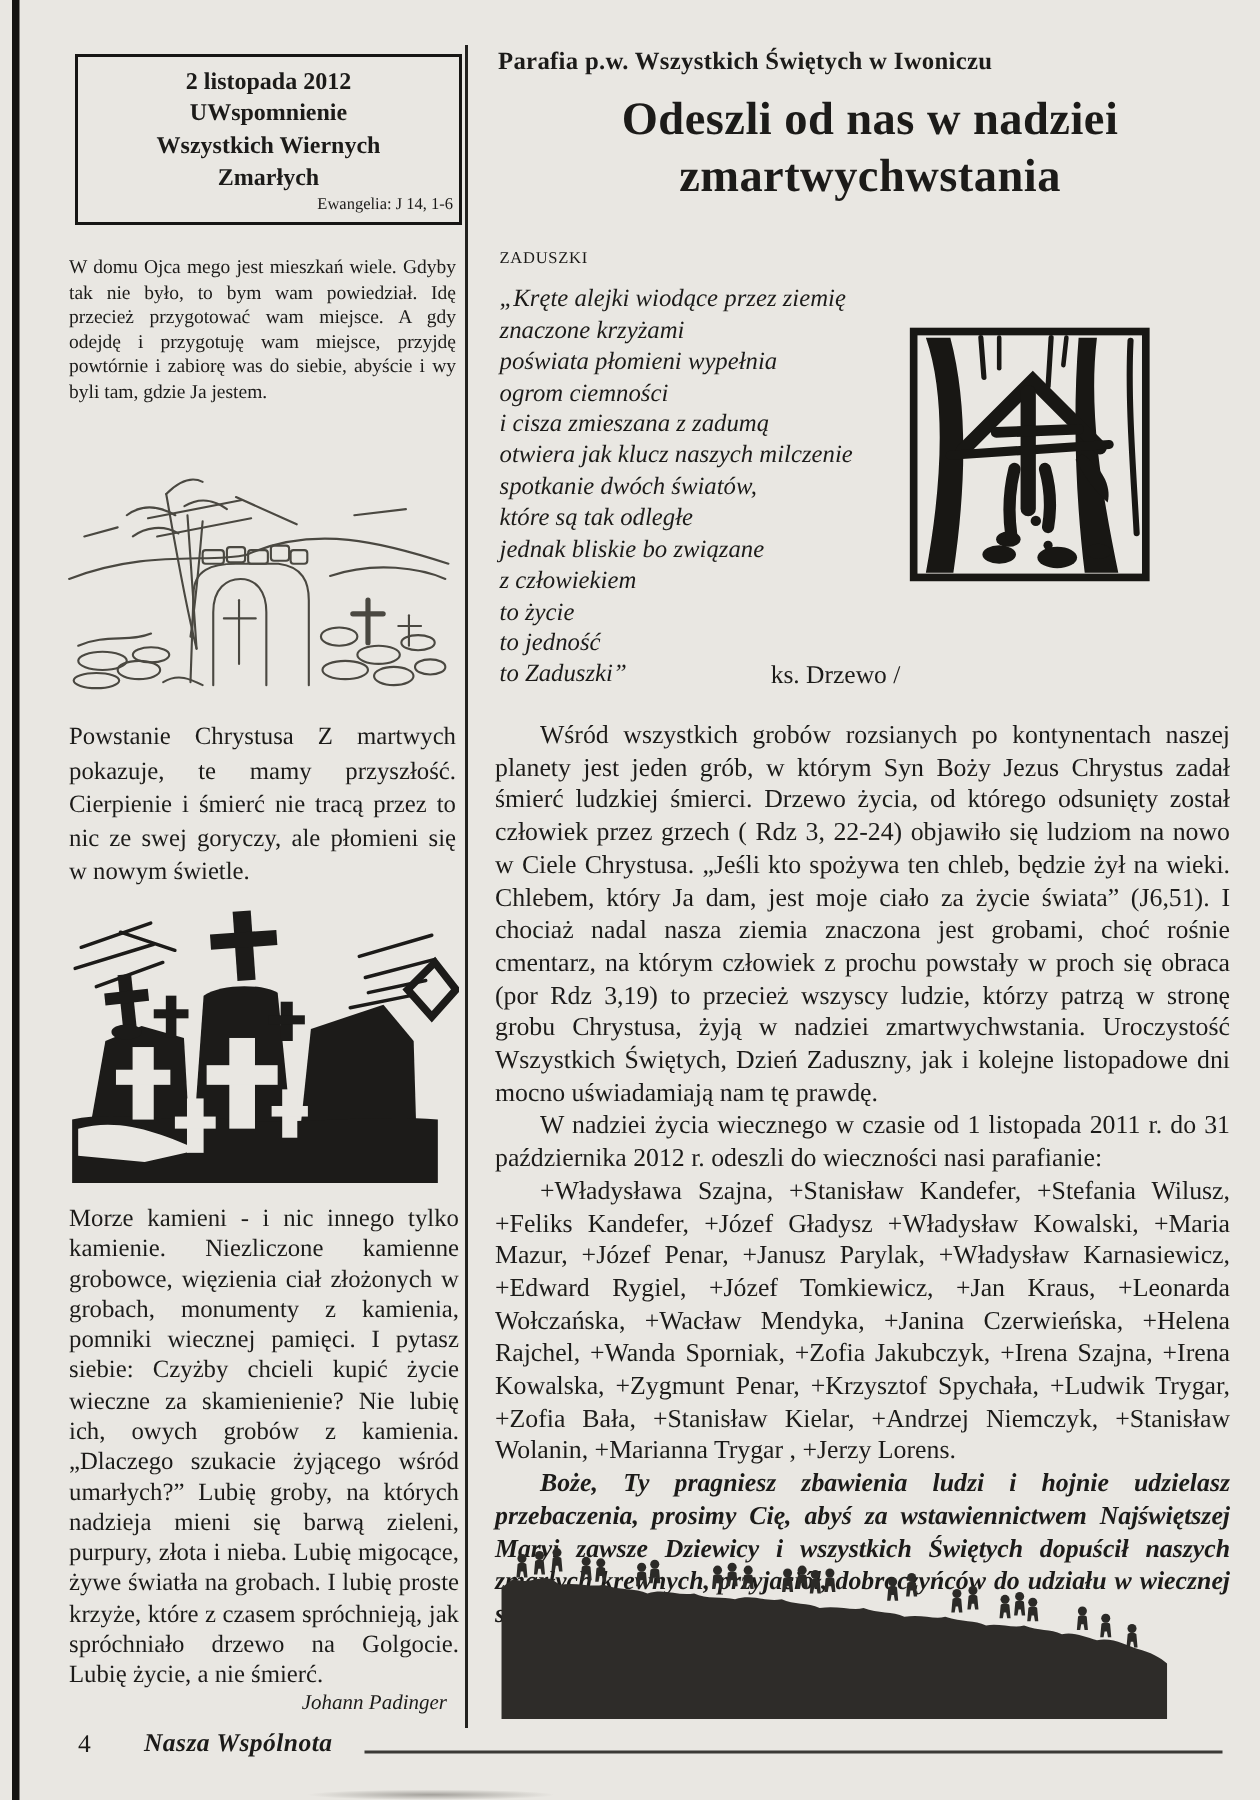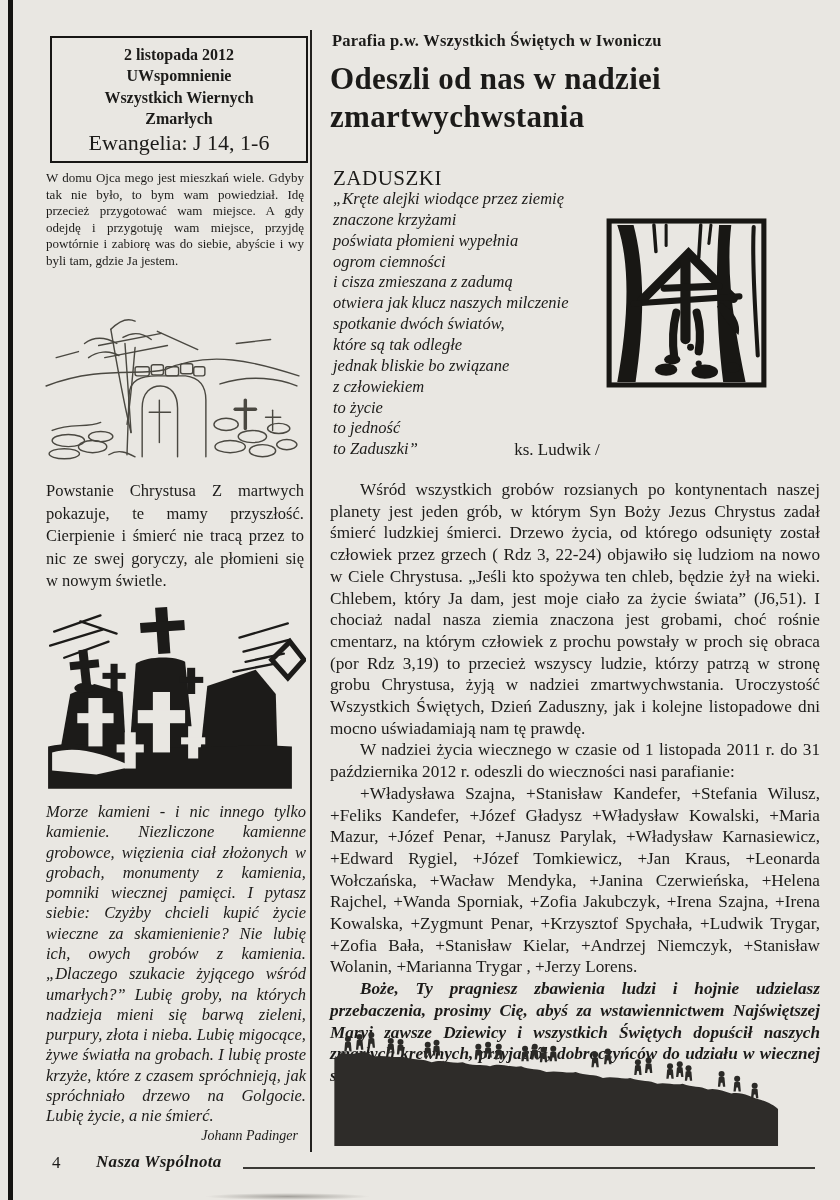--- a/index.html
+++ b/index.html
@@ -20,43 +20,44 @@
   .scan-smudge{left:205px;top:1193px;width:165px;height:7px;border-radius:50%;
     background:radial-gradient(closest-side,#6b6862,rgba(233,231,226,0));opacity:.55;}
   
   .col-divider{left:310px;top:30px;width:2px;height:1122px;background:#23221f;}
   
   .info-box{
     left:50px;top:36px;width:246px;border:2px solid #171614;
     text-align:center;padding:6px 4px 5px 4px;background:transparent;
   }
   .info-box .box-title{font-weight:bold;font-size:16px;line-height:1.33;}
-  .info-box .box-gospel{font-size:22px;line-height:1.2;margin-top:1px;}
+  .info-box .box-gospel{font-size:11px;line-height:1.2;margin-top:1px;text-align:right;}
   .gospel-text{
     left:46px;top:170px;width:258px;font-weight:normal;font-size:13px;
     line-height:1.27;text-align:justify;
   }
   .chapel-art{left:38px;top:303px;width:268px;height:172px;color:#4a4841;}
   .para-resurrection{
     left:46px;top:480px;width:258px;font-size:16.5px;line-height:1.37;text-align:justify;
   }
   .crosses-art{left:36px;top:593px;width:270px;height:202px;color:var(--ink);}
   .para-stones{
-    left:46px;top:802px;width:260px;font-size:16.5px;line-height:1.23;text-align:justify;font-style:italic;
+    left:46px;top:802px;width:260px;font-size:16.5px;line-height:1.23;text-align:justify;
   }
   .left-signature{
     left:46px;top:1128px;width:252px;text-align:right;font-style:italic;font-size:14px;
   }
   
   .parish-header{left:332px;top:31px;width:490px;font-weight:bold;font-size:16.5px;letter-spacing:.2px;}
   .article-title{
     left:330px;top:60px;width:500px;font-weight:bold;font-size:31px;line-height:1.23;
     letter-spacing:.3px;
-  }
-  .poem-heading{left:333px;top:166px;font-size:21px;letter-spacing:.5px;}
+    text-align:center;
+  }
+  .poem-heading{left:333px;top:166px;font-size:11px;letter-spacing:.5px;}
   .poem-body{
     left:333px;top:189px;width:290px;font-style:italic;font-size:16.5px;line-height:1.265;
   }
   .zaduszki-art{left:603px;top:213px;width:168px;height:182px;color:#181714;}
   .poem-author{left:472px;top:440px;width:170px;text-align:center;font-size:17px;}
   .article-body{
     left:330px;top:479px;width:490px;font-size:17.2px;line-height:1.262;text-align:justify;
   }
   .article-body p{margin:0;text-indent:30px;}
   .prayer{font-weight:bold;font-style:italic;}
@@ -230,21 +231,21 @@
       <path d="M38,84 L84,38 L128,82" stroke-width="9"></path>
       <path d="M30,87 L134,80" stroke-width="6"></path>
       <path d="M81,46 L81,122" stroke-width="10"></path>
       <path d="M60,72 L114,70" stroke-width="7"></path>
       <path d="M72,96 C68,112 68,126 70,140" stroke-width="8"></path>
       <path d="M92,96 C96,110 96,122 94,134" stroke-width="8"></path>
     </g>
   </svg>
 </div>
 
-<div class="abs poem-author">ks. Ludwik /</div>
+<div class="abs poem-author">ks. Drzewo /</div>
 
 <div class="abs article-body">
   <p>Wśród wszystkich grobów rozsianych po kontynentach naszej planety jest jeden grób, w którym Syn Boży Jezus Chrystus zadał śmierć ludzkiej śmierci. Drzewo życia, od którego odsunięty został człowiek przez grzech ( Rdz 3, 22-24) objawiło się ludziom na nowo w Ciele Chrystusa.  „Jeśli kto spożywa ten chleb, będzie żył na wieki. Chlebem, który Ja dam, jest moje ciało za życie świata” (J6,51). I chociaż nadal nasza ziemia znaczona jest grobami, choć rośnie cmentarz, na którym człowiek z prochu powstały w proch się obraca (por Rdz 3,19) to przecież wszyscy ludzie, którzy patrzą w stronę grobu Chrystusa, żyją w nadziei zmartwychwstania. Uroczystość Wszystkich Świętych, Dzień Zaduszny, jak  i kolejne listopadowe dni mocno uświadamiają nam tę prawdę.</p>
   <p>W  nadziei życia wiecznego w czasie od 1 listopada 2011 r. do 31 października 2012 r. odeszli do  wieczności nasi  parafianie:</p>
   <p>+Władysława Szajna, +Stanisław Kandefer, +Stefania Wilusz, +Feliks Kandefer, +Józef Gładysz +Władysław Kowalski, +Maria Mazur, +Józef Penar, +Janusz Parylak, +Władysław Karnasiewicz, +Edward Rygiel, +Józef Tomkiewicz, +Jan Kraus, +Leonarda Wołczańska, +Wacław Mendyka, +Janina Czerwieńska, +Helena Rajchel, +Wanda Sporniak, +Zofia Jakubczyk, +Irena Szajna, +Irena Kowalska, +Zygmunt Penar, +Krzysztof Spychała, +Ludwik Trygar, +Zofia Bała, +Stanisław Kielar, +Andrzej Niemczyk, +Stanisław Wolanin, +Marianna Trygar , +Jerzy Lorens.</p>
   <p class="prayer">Boże, Ty pragniesz zbawienia ludzi i hojnie udzielasz przebaczenia, prosimy Cię, abyś za wstawiennictwem Najświętszej Maryi zawsze Dziewicy i wszystkich Świętych dopuścił naszych zmarłych krewnych, przyjaciół, dobroczyńców do udziału w wiecznej szczęśliwości.  Amen</p>
   <p class="article-signature">ks. Kazimierz Giera</p>
 </div>
 
 <div class="abs crowd-art">

